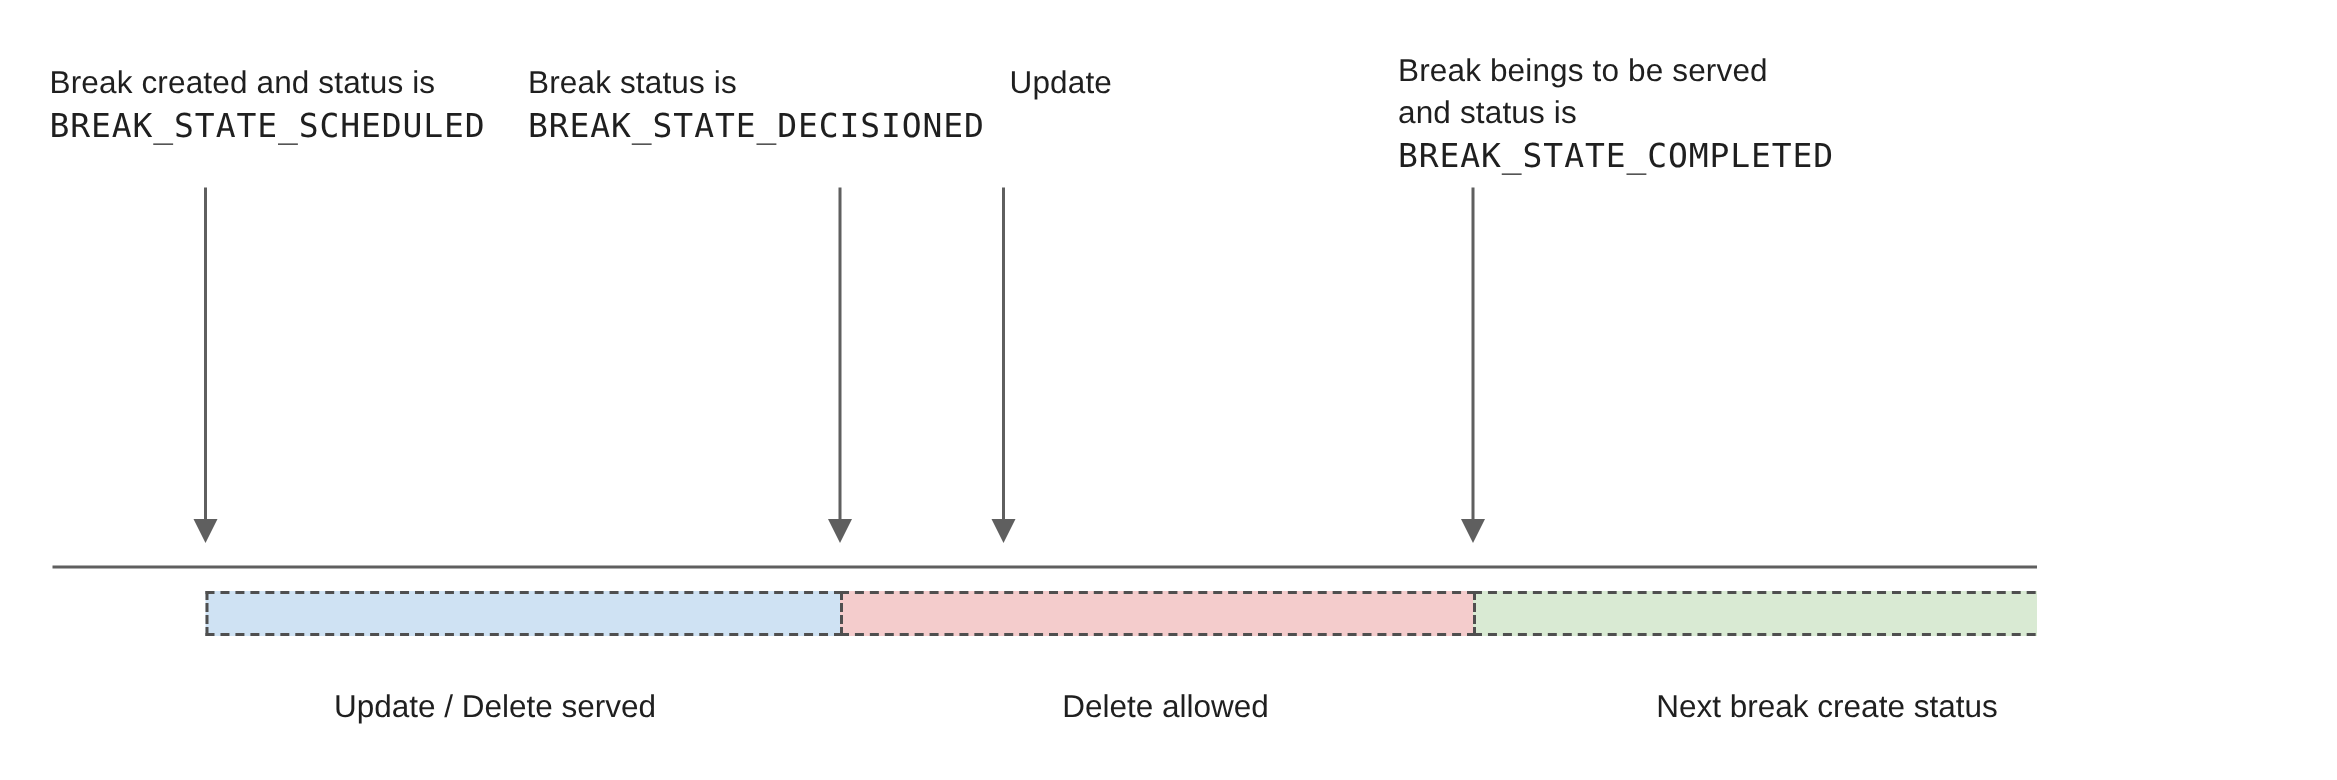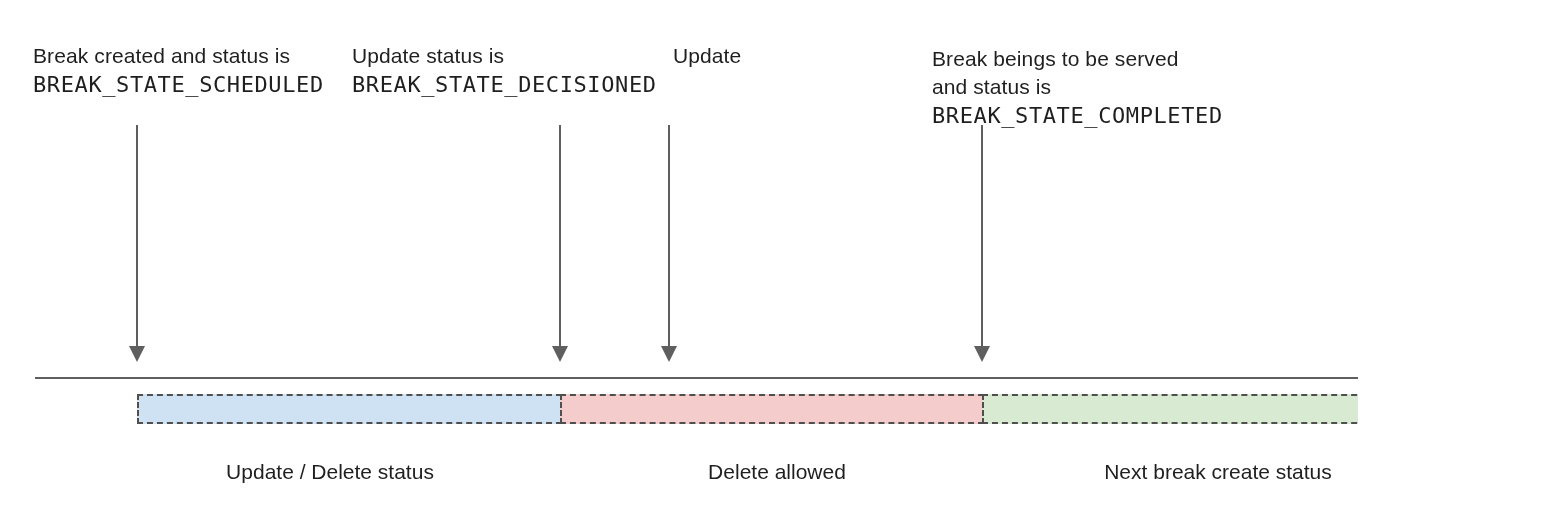--- a/index.html
+++ b/index.html
@@ -29,21 +29,21 @@
   }
   .ann .mono {
     font-family: "DejaVu Sans Mono", monospace;
     font-size: 22px;
     line-height: 29px;
     letter-spacing: 0.6px;
   }
   .ann1 { left: 33px;  top: 42px; }
   .ann2 { left: 352px; top: 42px; }
   .ann3 { left: 673px; top: 42px; }
-  .ann4 { left: 932px; top: 34px; margin-top: 11px; }
+  .ann4 { left: 932px; top: 34px; }
 
   
   .varrow {
     position: absolute;
     top: 125px;
     width: 16px;
     height: 237px;
   }
   .varrow .stem {
     position: absolute;
@@ -124,21 +124,21 @@
 <body>
 
 <div class="canvas">
 
   <div class="ann ann1">
     <div class="sans">Break created and status is</div>
     <div class="mono">BREAK_STATE_SCHEDULED</div>
   </div>
 
   <div class="ann ann2">
-    <div class="sans">Update status is</div>
+    <div class="sans">Break status is</div>
     <div class="mono">BREAK_STATE_DECISIONED</div>
   </div>
 
   <div class="ann ann3">
     <div class="sans">Update</div>
   </div>
 
   <div class="ann ann4">
     <div class="sans">Break beings to be served</div>
     <div class="sans">and status is</div>
@@ -163,17 +163,17 @@
   </div>
 
   <div class="axis-line"></div>
   <div class="axis-head"></div>
   <div class="axis-label">time</div>
 
   <div class="seg seg1" style="background-color: rgb(207, 226, 243);"></div>
   <div class="seg seg2" style="background-color: rgb(244, 204, 204);"></div>
   <div class="seg seg3" style="background-color: rgb(217, 234, 211);"></div>
 
-  <div class="zone-label zl1">Update / Delete status</div>
+  <div class="zone-label zl1">Update / Delete served</div>
   <div class="zone-label zl2">Delete allowed</div>
   <div class="zone-label zl3">Next break create status</div>
 
 </div>
 
 </body></html>

